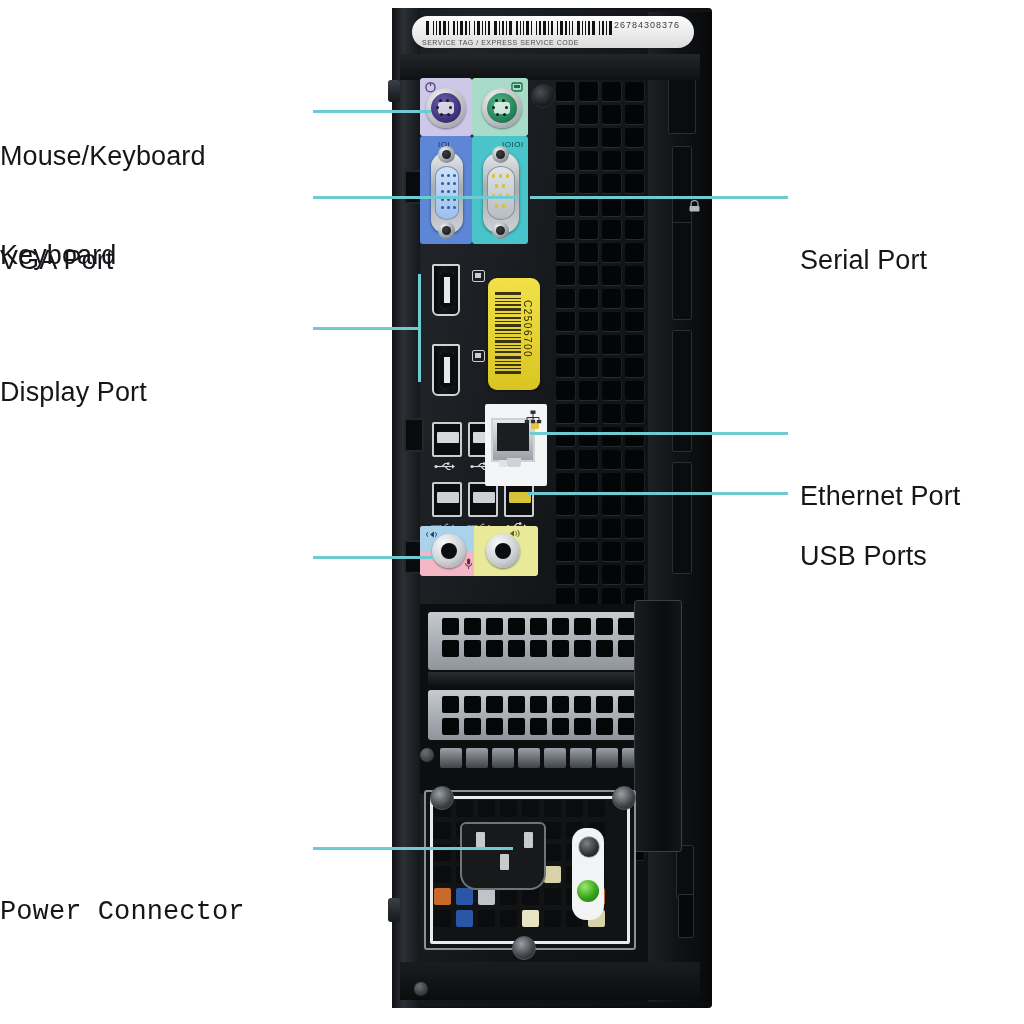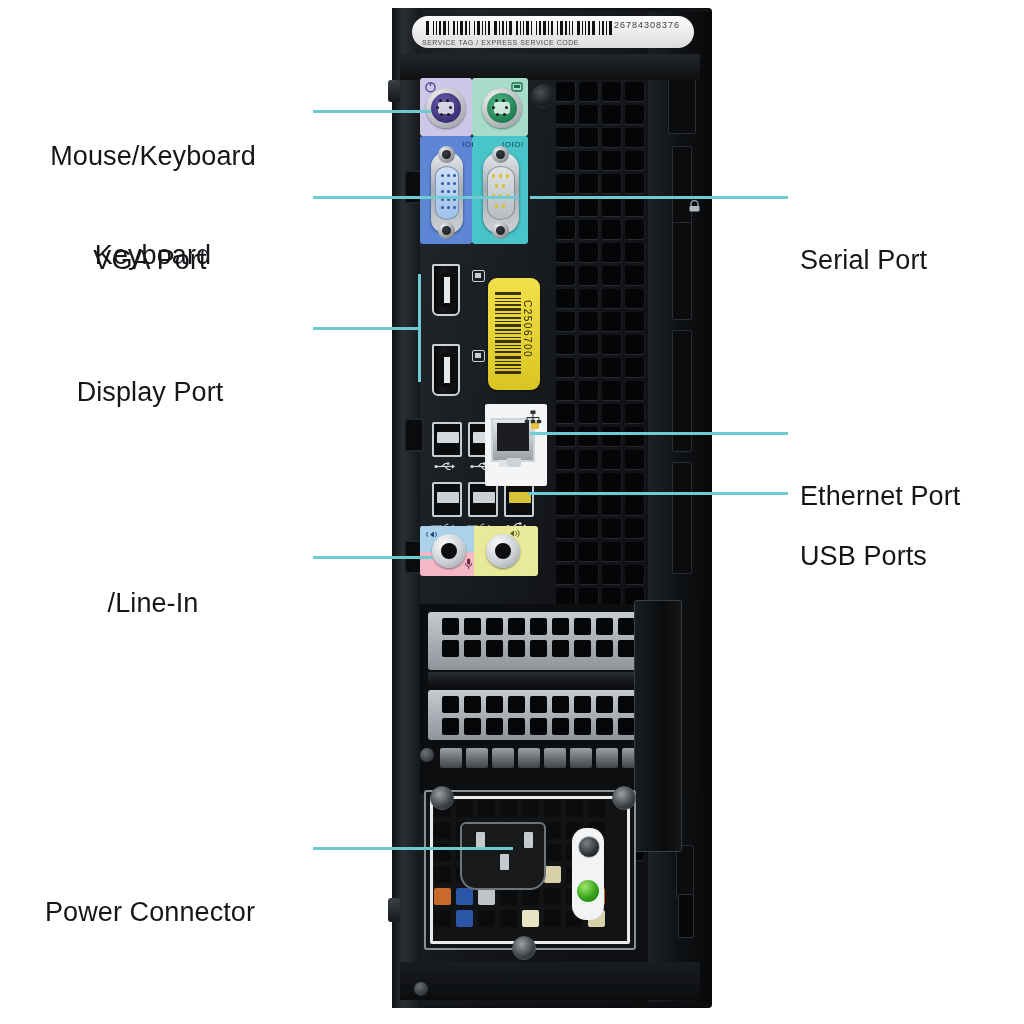--- a/index.html
+++ b/index.html
@@ -3,21 +3,21 @@
 <meta charset="utf-8">
 <style>
   html,body{margin:0;padding:0;background:#ffffff;}
   body{width:1024px;height:1024px;overflow:hidden;
        font-family:"Liberation Sans", sans-serif;color:#111;}
   #stage{position:relative;width:1024px;height:1024px;background:#fff;}
 
   
   .label{position:absolute;font-size:27px;line-height:33px;color:#15161a;
          font-weight:400;letter-spacing:.1px;white-space:pre;}
-  .label.r{text-align:center;}
+  .label.r{text-align:left;}
   .label.l{text-align:left;}
 
   .lead{position:absolute;background:#6ecbd2;height:3px;}
   .leadv{position:absolute;background:#6ecbd2;width:3px;}
 
   
   #chassis{position:absolute;left:392px;top:8px;width:320px;height:1000px;
            background:linear-gradient(100deg,#17191c 0%,#202428 16%,#121417 55%,#0b0d0f 100%);
            border-radius:4px;box-shadow:0 0 2px #000 inset;}
   #chassis:before{content:"";position:absolute;left:0;top:0;width:8px;height:100%;
@@ -397,21 +397,21 @@
     <div class="ps2" style="left:62px;top:10px;">
       <div class="inner" style="background:radial-gradient(circle at 40% 34%,#53b98b,#1f7d51 70%,#0e512f);"></div>
       <div class="pin" style="left:13px;top:11px;"></div>
         <div class="pin" style="left:20px;top:11px;"></div>
       <div class="pin" style="left:10px;top:18px;"></div>
         <div class="pin" style="left:23px;top:18px;"></div>
       <div class="pin" style="left:14px;top:25px;"></div>
         <div class="pin" style="left:21px;top:25px;"></div>
     </div>
 
-    <span class="iconsm" style="left:42px;top:62px;">IOI</span>
+    <span class="iconsm" style="left:18px;top:62px;">IOI</span>
     <span class="iconsm" style="left:82px;top:62px;color:#0b4a55;">IOIOI</span>
 
     <div class="dsub" style="left:11px;top:74px;width:32px;height:82px;">
       <div class="cav" style="left:4px;top:14px;width:24px;height:54px;
            background:linear-gradient(180deg,#cfe0f6,#9ec0ea);border:1px solid #7d93b4;box-sizing:border-box;"></div>
       <div class="vpin" style="left:10px;top:22px;"></div>
         <div class="vpin" style="left:16px;top:22px;"></div>
         <div class="vpin" style="left:22px;top:22px;"></div>
       <div class="vpin" style="left:10px;top:30px;"></div>
         <div class="vpin" style="left:16px;top:30px;"></div>
@@ -732,24 +732,23 @@
 
   <div class="label r" style="left:0px;top:178px;width:300px;">
     <div>VGA Port</div>
   </div>
 
   <div class="label r" style="left:0px;top:310px;width:300px;">
     <div>Display Port</div>
   </div>
 
   <div class="label r" style="left:0px;top:521px;width:306px;">
-    <div>/Line-In</div>
-  </div>
-
-  <div class="label r" style="left:0px;top:830px;width:300px;">
+  </div>
+
+  <div class="label r" style="left:0px;top:830px;width:300px;font-family:Liberation Mono, monospace;">
     <div>Power Connector</div>
   </div>
 
   <div class="label l" style="left:800px;top:178px;width:230px;">
     <div>Serial Port</div>
   </div>
 
   <div class="label l" style="left:800px;top:414px;width:230px;">
     <div>Ethernet Port</div>
   </div>

